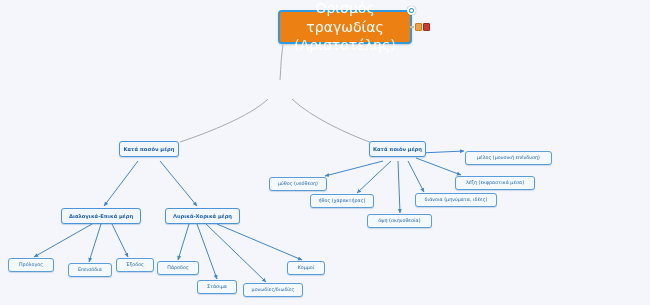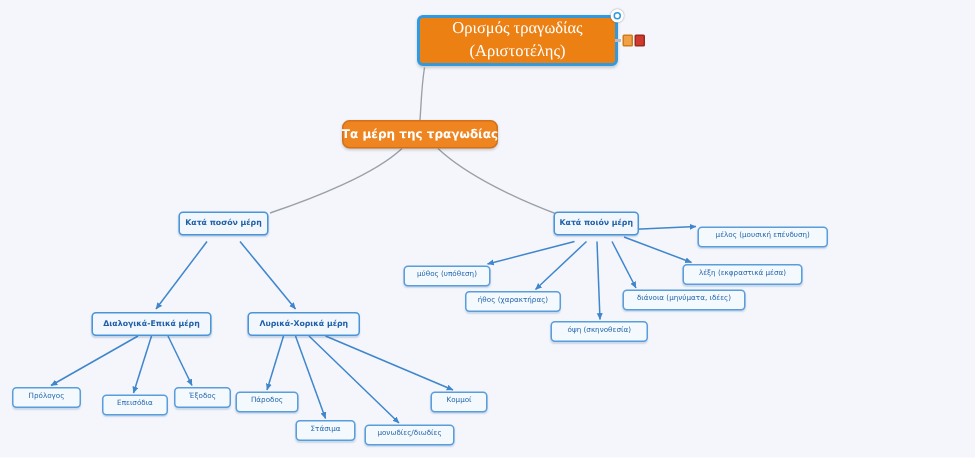--- a/index.html
+++ b/index.html
@@ -31,23 +31,22 @@
     text-align: center;
     line-height: 1.25;
     white-space: nowrap;
   }
   
   .node-root {
     background: #ec8013;
     border: 2px solid #2f9ae0;
     border-radius: 4px;
     color: #ffffff;
-    font-size: 11px;
+    font-size: 14px;
     box-shadow: 0 1px 2px rgba(0,0,0,0.18);
-    font-family: Liberation Serif, serif;
   }
   .node-topic {
     background: #ee8520;
     border: 1px solid #d2711a;
     border-radius: 5px;
     color: #ffffff;
     font-size: 8px;
     font-weight: bold;
     box-shadow: 0 1px 2px rgba(0,0,0,0.20);
   }
@@ -175,23 +174,20 @@
   </div>
   <div class="sel-handle" style="left:407px; top:6px;">
     <span class="sel-dot-inner"></span>
   </div>
   <div class="ctrl-row" style="left:410px; top:23px;">
     <span class="ctrl-connector"></span>
     <span class="ctrl-chip ctrl-orange"></span>
     <span class="ctrl-chip ctrl-red"></span>
   </div>
 
-  <div class="node node-topic" style="left:228px; top:80px; width:104px; height:19px;">
-    <span class="node-label">Τα μέρη της τραγωδίας</span>
-  </div>
 
   <div class="node node-sub" style="left:119px; top:141px; width:60px; height:16px;">
     <span class="node-label">Κατά ποσόν μέρη</span>
   </div>
 
   <div class="node node-sub" style="left:369px; top:141px; width:57px; height:16px;">
     <span class="node-label">Κατά ποιόν μέρη</span>
   </div>
 
   <div class="node node-sub" style="left:61px; top:208px; width:80px; height:16px;">

